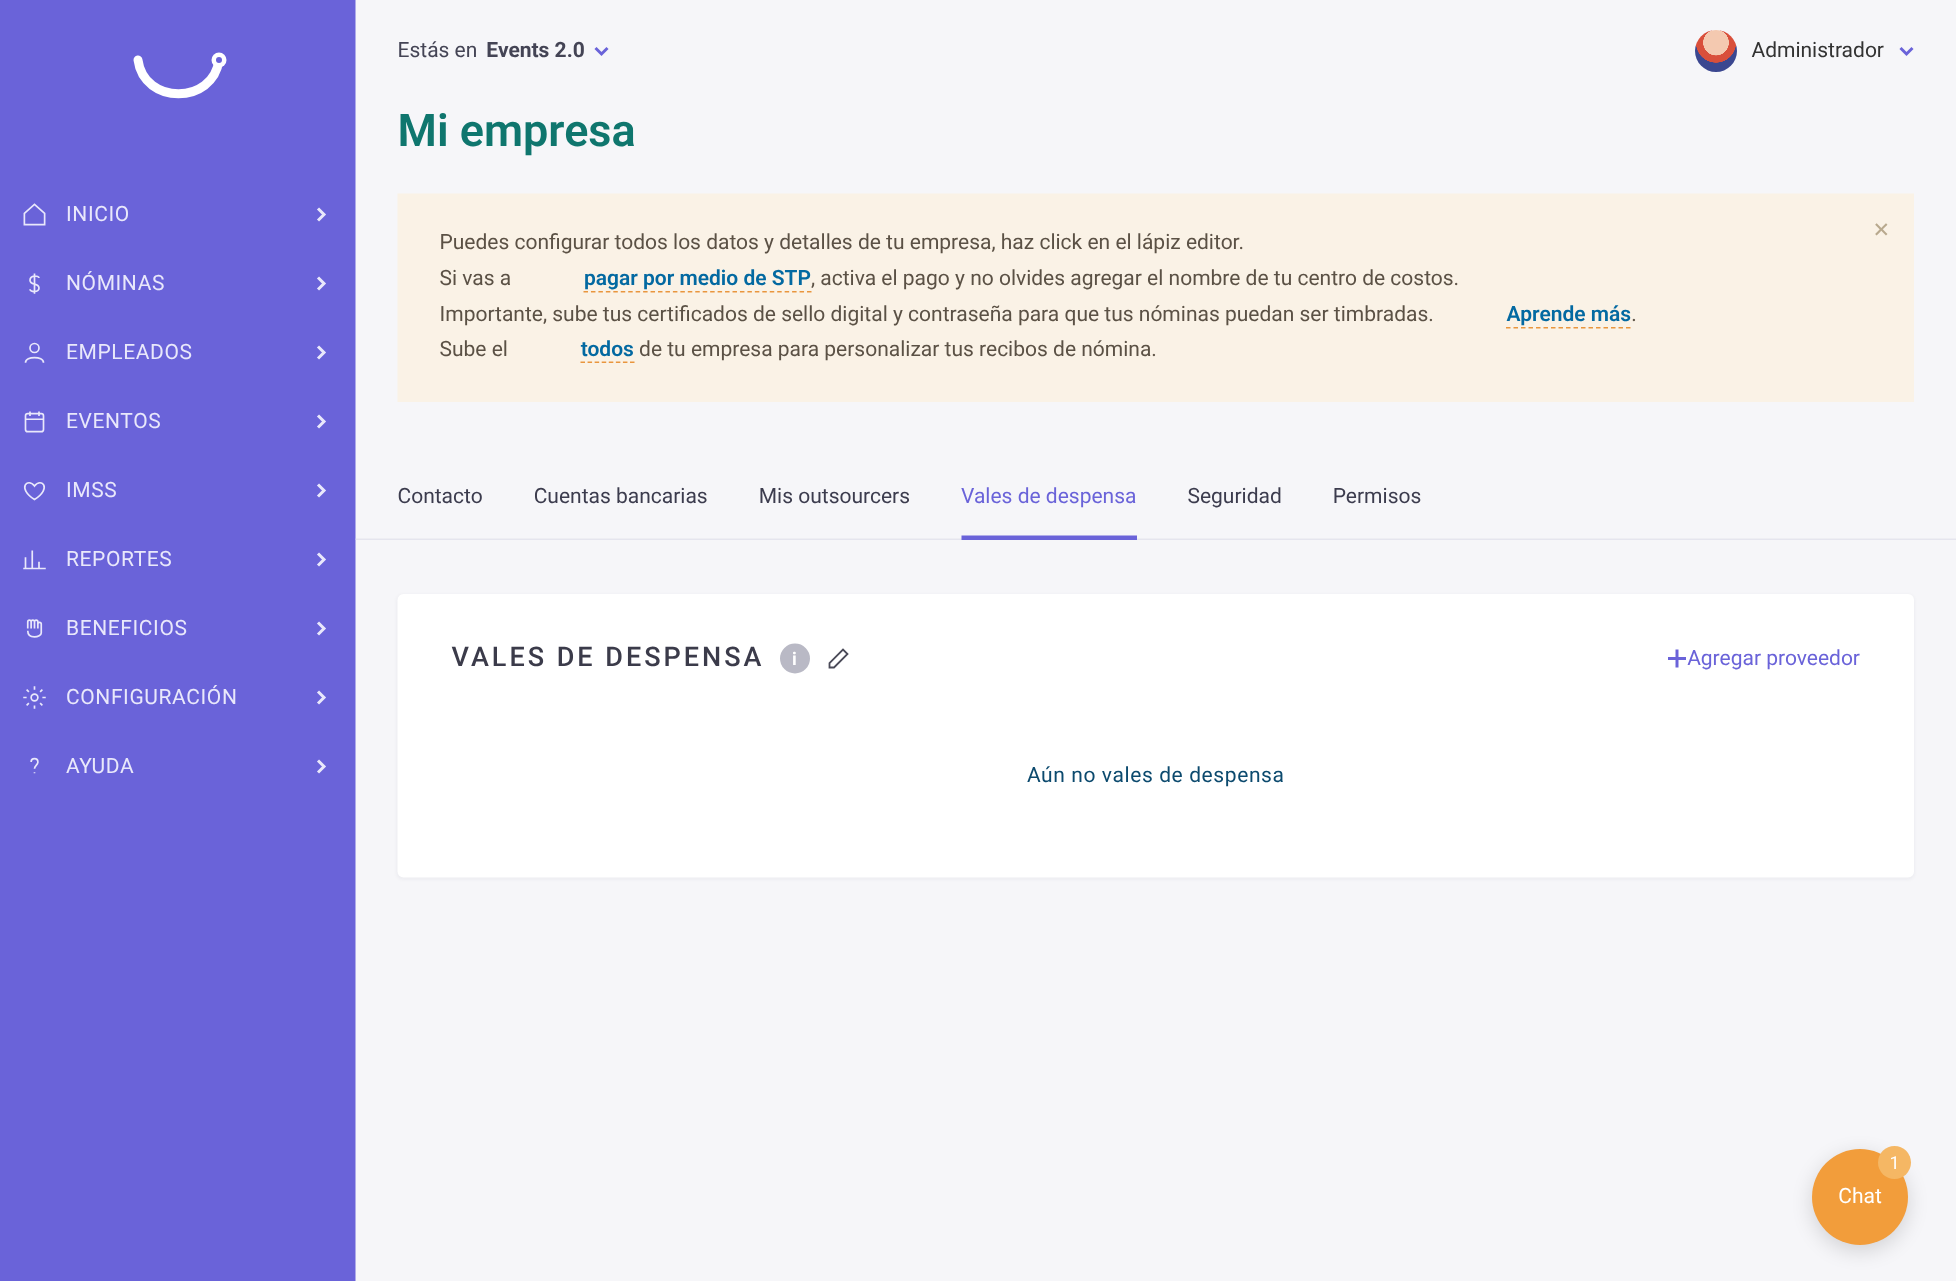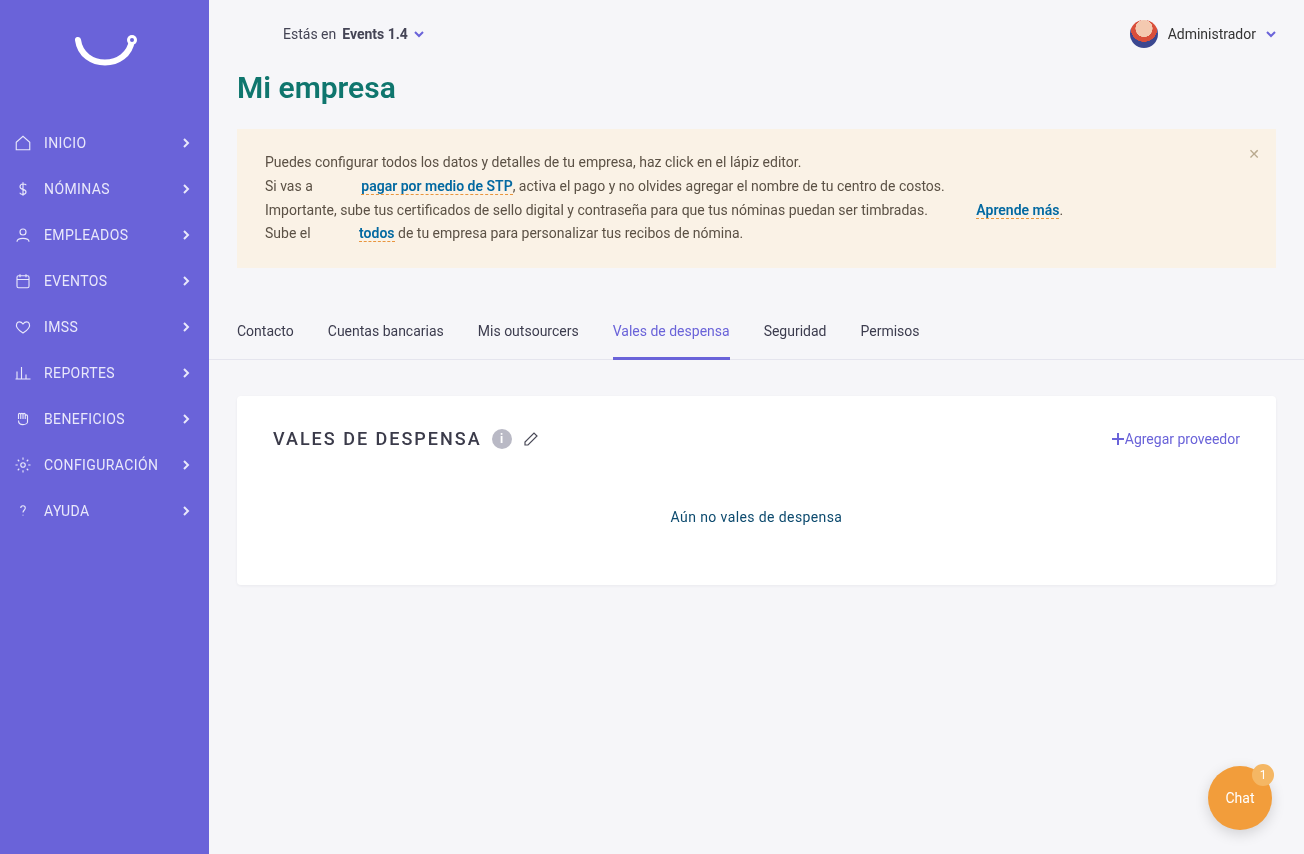--- a/index.html
+++ b/index.html
@@ -8,21 +8,21 @@
       background: #f6f6f9;
       color: #3b3b4a;
       width: 1304px;
       height: 854px;
       overflow: hidden;
     }
     .app { display: flex; height: 100%; }
 
     
     .sidebar {
-      width: 209px;
+      width: 237px;
       background: #6a63d9;
       color: #fff;
       display: flex;
       flex-direction: column;
       padding-top: 30px;
     }
     .logo-wrap { display:flex; justify-content:center; margin-bottom: 40px; }
     .logo { width: 70px; height: 50px; }
     .nav { display:flex; flex-direction:column; }
     .nav-item {
@@ -35,21 +35,21 @@
     .nav-item-left { display:flex; align-items:center; gap:12px; }
     .nav-icon { width:18px; height:18px; stroke:#e9e8fb; stroke-width:1.5; fill:none; flex-shrink:0; }
     .chev { width:10px; height:10px; stroke:#e9e8fb; stroke-width:2; fill:none; }
 
     
     .main { flex:1; padding: 0; overflow:auto; position:relative; }
     .header {
       display:flex; justify-content:space-between; align-items:center;
       padding: 20px 28px 12px 28px;
     }
-    .workspace-sel { font-size:14px; color:#444455; display:flex; align-items:center; gap:6px; cursor:pointer;margin-left:46px; }
+    .workspace-sel { font-size:14px; color:#444455; display:flex; align-items:center; gap:6px; cursor:pointer; }
     .workspace-sel b { font-weight:700; }
     .user-menu { display:flex; align-items:center; gap:10px; cursor:pointer; }
     .avatar {
       width:28px; height:28px; border-radius:50%;
       background: radial-gradient(circle at 50% 30%, #f4c9b0 0 35%, #d94f3b 36% 55%, #3b4790 56% 100%);
     }
     .user-name { font-size:14px; color:#333; }
     .chev-d { width:10px;height:10px; stroke:#6a63d9; stroke-width:2; fill:none; }
 
     .page-title { font-size: 30px; font-weight:600; color:#0f766e; padding: 10px 28px 24px 28px; }
@@ -219,21 +219,21 @@
             <path d="M3 1 L7 5 L3 9"></path>
           </svg>
       </div>
     </nav>
   </aside>
 
   <main class="main">
     <div class="header">
       <div class="workspace-sel">
         <span>Estás en </span>
-        <b>Events 1.4</b>
+        <b>Events 2.0</b>
         <svg class="chev-d" viewBox="0 0 10 10">
             <path d="M1 3 L5 7 L9 3"></path>
           </svg>
       </div>
       <div class="user-menu">
         <div class="avatar"></div>
         <span class="user-name">Administrador</span>
         <svg class="chev-d" viewBox="0 0 10 10">
             <path d="M1 3 L5 7 L9 3"></path>
           </svg>

